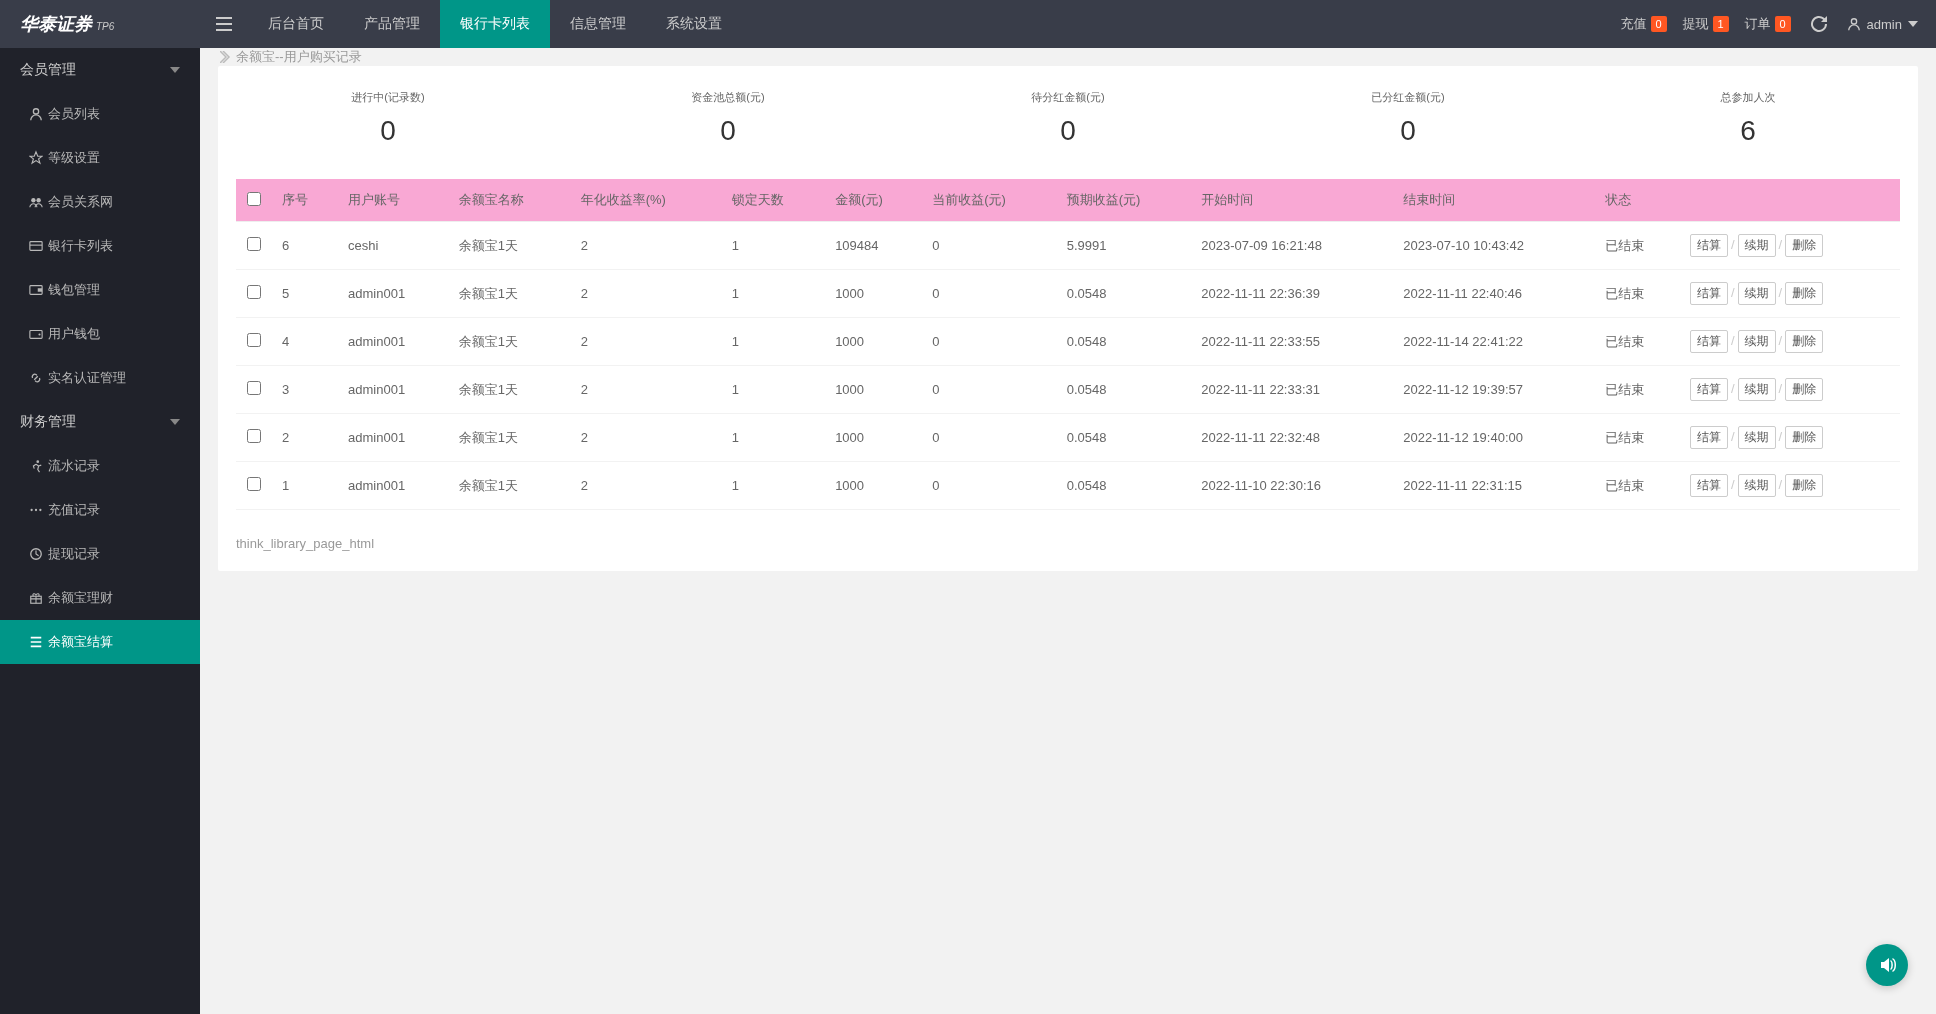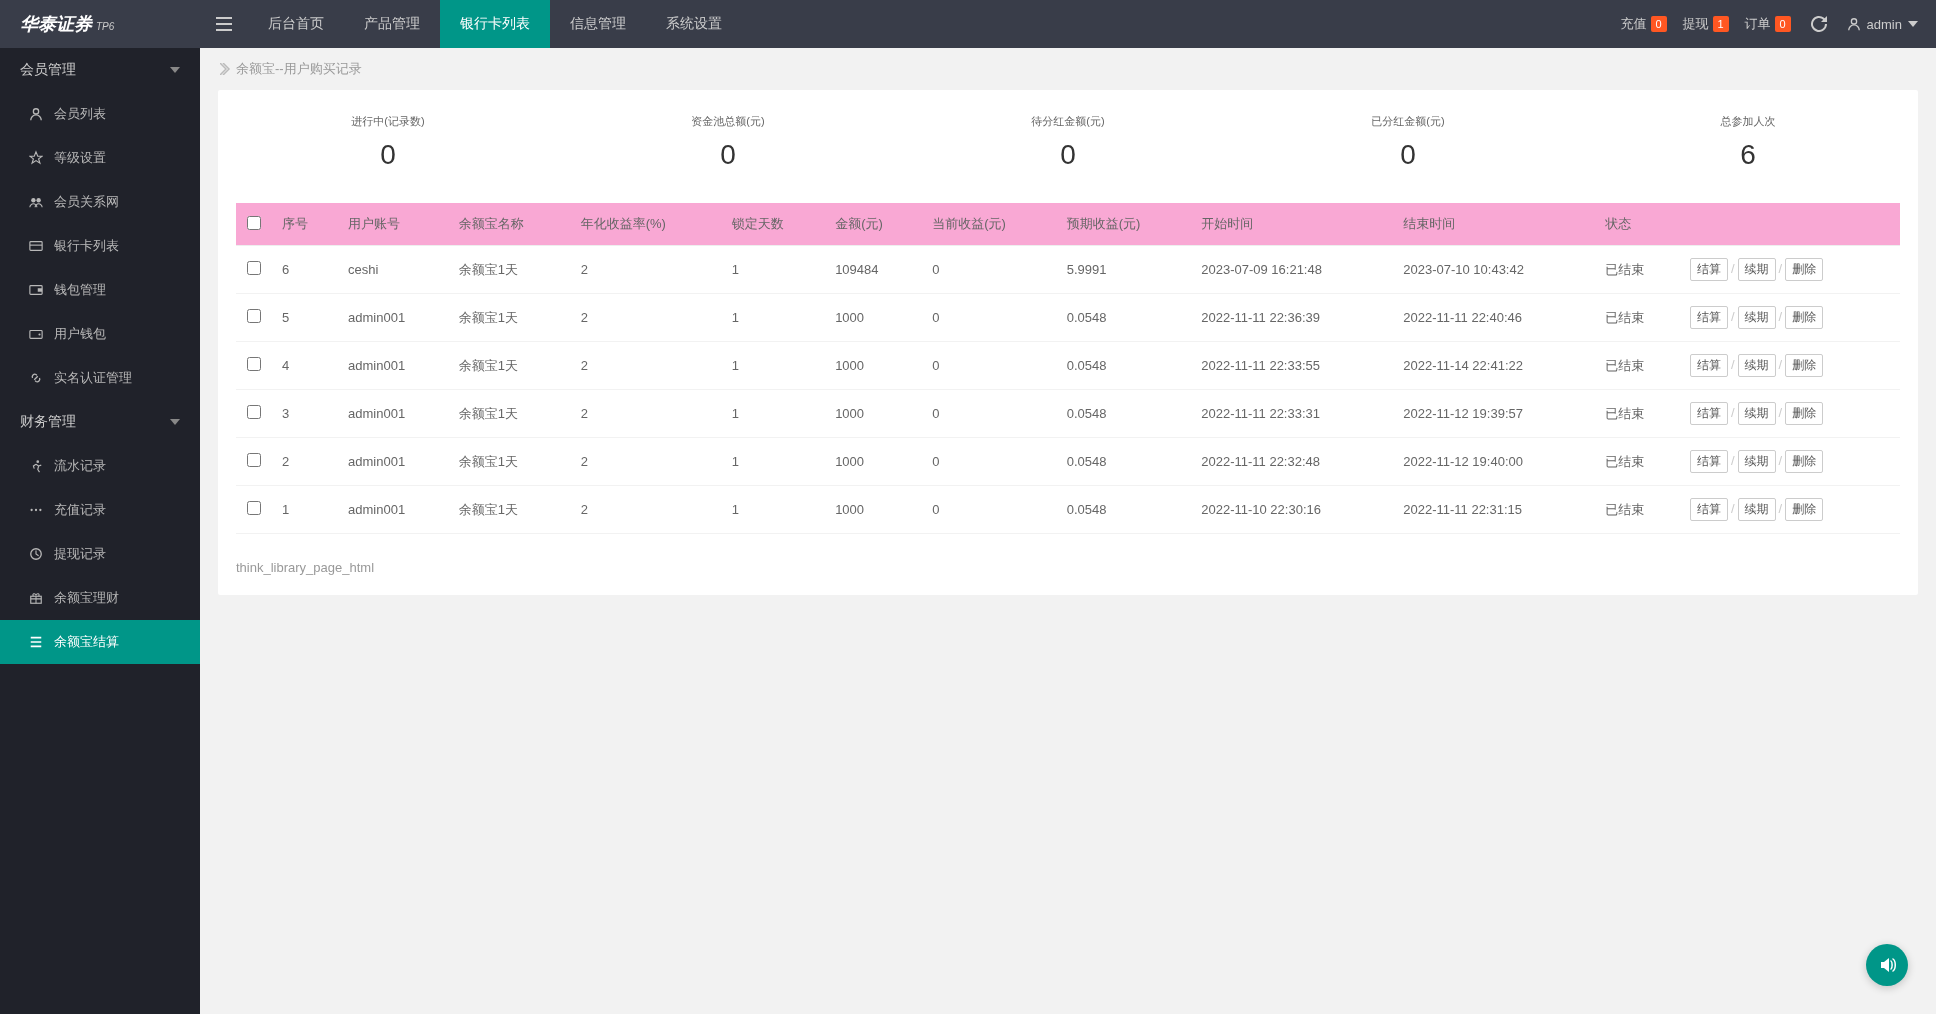--- a/index.html
+++ b/index.html
@@ -13,26 +13,26 @@
 .topnav-item { padding: 0 20px; height: 48px; display: flex; align-items: center; color: #ccc; cursor: pointer; font-size: 14px; }
 .topnav-item.active { background: #009688; color: #fff; }
 .topright { margin-left: auto; display: flex; align-items: center; height: 48px; padding-right: 10px; }
 .tr-item { color: #ccc; padding: 0 8px; display: flex; align-items: center; cursor: pointer; font-size: 13px; height: 48px; }
 .badge { display: inline-block; min-width: 16px; height: 16px; line-height: 16px; text-align: center; font-size: 11px; border-radius: 2px; margin-left: 4px; padding: 0 4px; }
 .badge.orange { background: #ff5722; color: #fff; }
 .tr-icon { width: 40px; height: 48px; display: flex; align-items: center; justify-content: center; color: #ccc; cursor: pointer; }
 
 .sidebar { position: fixed; top: 48px; left: 0; bottom: 0; width: 200px; background: #20222a; overflow-y: auto; }
 .side-group-head { height: 44px; display: flex; align-items: center; padding: 0 20px; color: #ccc; font-size: 14px; cursor: pointer; justify-content: space-between; }
-.side-item { height: 44px; display: flex; align-items: center; padding: 0 20px 0 28px; color: #b8b8b8; font-size: 13px; cursor: pointer; gap: 10px; }
+.side-item { height: 44px; display: flex; align-items: center; padding: 0 20px 0 28px; color: #b8b8b8; font-size: 13px; cursor: pointer; gap: 4px; }
 .side-item.active { background: #009688; color: #fff; }
 .side-icon { width: 16px; display: inline-flex; align-items: center; justify-content: center; font-size: 13px; }
 
 .main { margin-left: 200px; margin-top: 48px; padding: 0; min-height: calc(100vh - 48px); }
-.breadcrumb { padding: 12px 20px; color: #999; font-size: 13px; display: flex; align-items: center; gap: 4px; }
+.breadcrumb { padding: 0 20px; color: #999; font-size: 13px; display: flex; align-items: center; gap: 4px; }
 .card { background: #fff; margin: 0 18px 18px 18px; border-radius: 2px; }
 .stats { display: flex; padding: 24px 0; }
 .stat { flex: 1; text-align: center; }
 .stat-label { font-size: 11px; color: #666; margin-bottom: 10px; }
 .stat-value { font-size: 28px; color: #333; }
 
 .table-wrap { padding: 8px 18px 16px 18px; }
 table { width: 100%; border-collapse: collapse; }
 thead th { background: #f9a8d4; text-align: left; padding: 12px 10px; font-weight: normal; color: #666; font-size: 13px; border-bottom: 1px solid #eee; }
 tbody td { padding: 12px 10px; color: #666; font-size: 13px; border-bottom: 1px solid #f2f2f2; }

